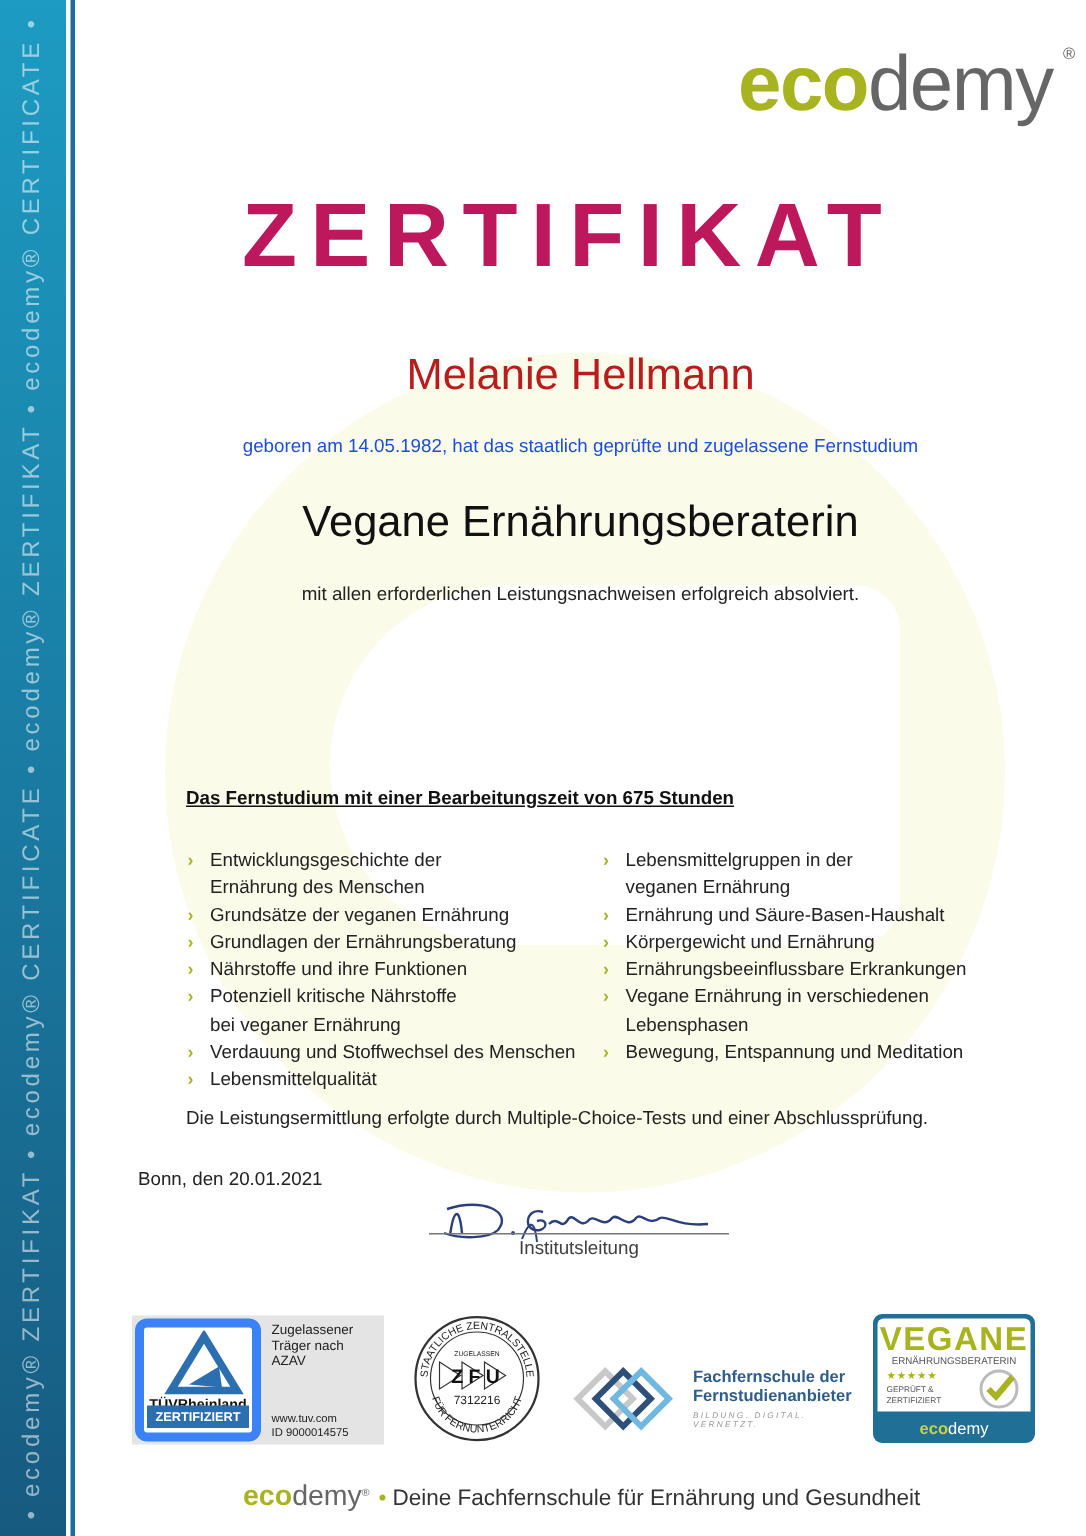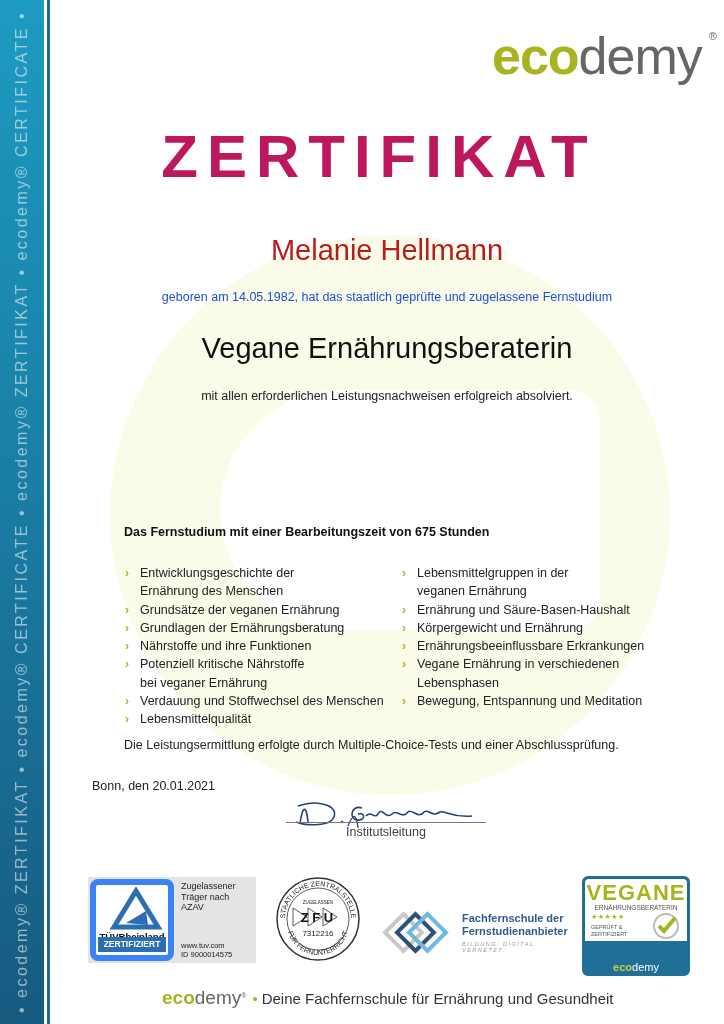--- a/index.html
+++ b/index.html
@@ -11,41 +11,41 @@
   .watermark-inner { position:absolute; left:220px; top:390px; width:380px; height:240px; background:#ffffff; border-radius:160px 40px 40px 160px; }
   .logo { position:absolute; left:492px; top:26px; font-size:52px; letter-spacing:-1px; }
   .logo .eco { color:#a8b320; font-weight:bold; }
   .logo .demy { color:#666; font-weight:normal; }
   .logo .reg { position:absolute; right:-14px; top:4px; font-size:11px; color:#666; }
   .title { position:absolute; left:0; right:16px; top:122px; padding-left:50px; text-align:center; font-size:60px; font-weight:bold; color:#be185d; letter-spacing:9px; }
   .name { position:absolute; left:50px; right:0; top:234px; text-align:center; font-size:29px; color:#b91c1c; }
   .born { position:absolute; left:50px; right:0; top:290px; text-align:center; font-size:12.5px; color:#1d4ed8; }
   .course { position:absolute; left:50px; right:0; top:332px; text-align:center; font-size:29px; color:#111; }
   .completed { position:absolute; left:50px; right:0; top:389px; text-align:center; font-size:12.5px; color:#222; }
-  .intro { position:absolute; left:124px; top:524px; font-size:12.5px; font-weight:bold; color:#111; line-height:16px; }
+  .intro { position:absolute; left:124px; top:524px; font-size:12.5px; font-weight:bold; color:#111; line-height:16px;text-decoration:underline; }
   .col { position:absolute; top:564px; list-style:none; margin:0; padding:0; font-size:12.5px; line-height:18.3px; color:#222; }
   .col.left { left:124px; } .col.right { left:401px; }
   .col li { position:relative; padding-left:16px; }
   .col li .chev { position:absolute; left:1px; top:0; color:#a8b320; font-weight:bold; font-size:12px; }
   .assessment { position:absolute; left:124px; top:738px; font-size:12.5px; color:#222; }
   .place-date { position:absolute; left:92px; top:779px; font-size:12.5px; color:#222; }
   .sig-line { position:absolute; left:286px; top:822px; width:200px; height:1px; background:#777; }
   .signature { position:absolute; left:292px; top:796px; width:200px; height:34px; }
   .sig-label { position:absolute; left:286px; top:825px; width:200px; text-align:center; font-size:12.5px; color:#404040; }
   .tuv { position:absolute; left:88px; top:877px; width:168px; height:86px; background:#e4e4e4; }
   .tuv-box { position:absolute; left:2px; top:2px; width:84px; height:82px; background:#fff; border:6px solid #3b82f6; border-radius:8px; box-sizing:border-box; }
   .tuv-name { position:absolute; left:0; right:0; top:46px; text-align:center; font-size:9.5px; font-weight:bold; color:#111; }
   .tuv-cert { position:absolute; left:2px; right:2px; bottom:3px; height:15px; background:#2b6fb0; color:#fff; font-size:8.5px; font-weight:bold; text-align:center; line-height:15px; }
   .tuv-text { position:absolute; left:93px; top:4px; font-size:9px; color:#222; line-height:10.5px; width:70px; }
   .tuv-url { position:absolute; left:93px; top:64px; font-size:7.5px; color:#222; line-height:9px; }
   .zfu { position:absolute; left:275px; top:876px; width:86px; height:86px; }
   .bdfa { position:absolute; left:382px; top:906px; width:180px; height:56px; }
   .bdfa-name { position:absolute; left:80px; top:6px; font-size:11px; font-weight:bold; color:#2e5d8c; line-height:13px; }
   .bdfa-tag { position:absolute; left:80px; top:35px; font-size:5.5px; letter-spacing:1.5px; color:#999; font-style:italic; }
-  .vegane { position:absolute; left:582px; top:876px; width:108px; height:100px; border-radius:6px; background:#1f6f96; }
+  .vegane { position:absolute; left:582px; top:876px; width:108px; height:86px; border-radius:6px; background:#1f6f96; }
   .vegane-inner { position:absolute; left:3px; top:3px; right:3px; height:62px; background:#fff; border-radius:4px 4px 0 0; }
   .vegane-title { position:absolute; left:0; right:0; top:1px; text-align:center; font-size:22px; font-weight:bold; color:#a8b320; letter-spacing:1px; }
   .vegane-sub { position:absolute; left:0; right:0; top:25px; text-align:center; font-size:6.5px; color:#555; }
   .vegane-stars { position:absolute; left:6px; top:34px; font-size:7px; color:#a8b320; letter-spacing:0.5px; }
   .vegane-check { position:absolute; left:68px; top:34px; width:26px; height:26px; border-radius:50%; border:2px solid #bbb; box-sizing:border-box; }
   .vegane-geprueft { position:absolute; left:6px; top:45px; font-size:5.5px; color:#555; line-height:7px; }
   .vegane-logo { position:absolute; left:0; right:0; bottom:3px; text-align:center; font-size:11px; }
   .vegane-logo .eco { color:#c8d33a; font-weight:bold; } .vegane-logo .demy { color:#fff; }
   .footer { position:absolute; left:162px; top:987px; font-size:15px; color:#333; white-space:nowrap; }
   .footer .eco { color:#a8b320; font-weight:bold; font-size:19px; } .footer .demy { color:#666; font-size:19px; }

